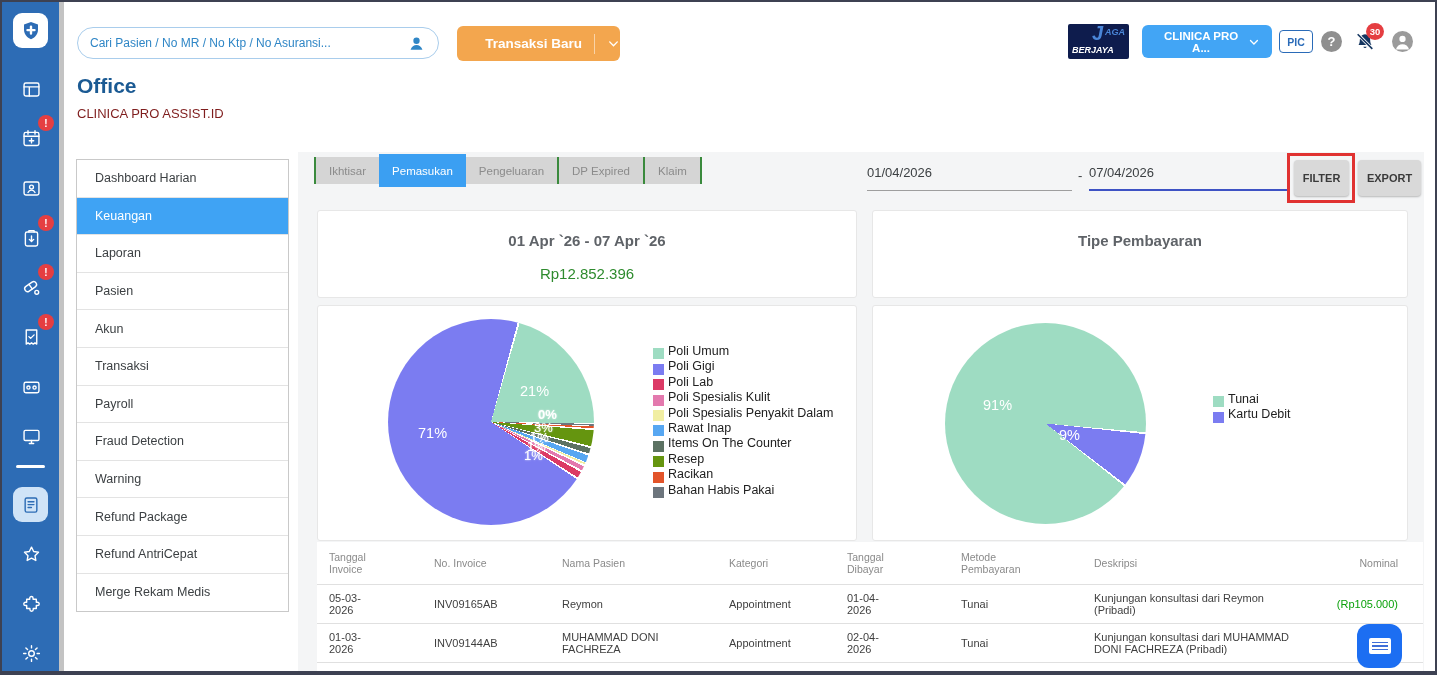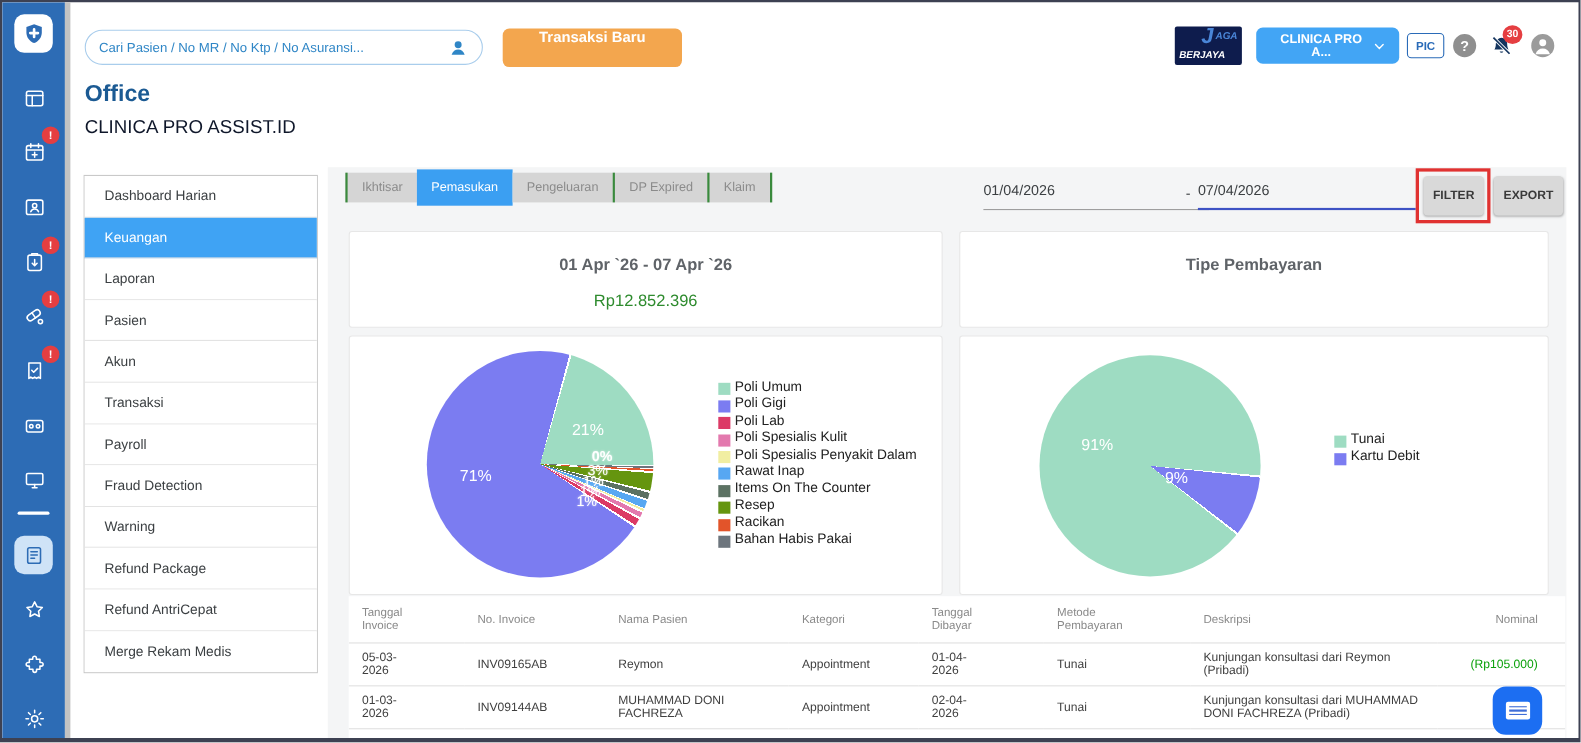--- a/index.html
+++ b/index.html
@@ -23,21 +23,21 @@
                  display:flex; align-items:center; justify-content:center; }
   .rail-active svg { stroke:#2d6cb5; width:20px; height:20px; fill:none; stroke-width:1.7; stroke-linecap:round; }
 
   
   .search { position:absolute; left:75px; top:25px; width:362px; height:32px; border:1px solid #a9cdec;
             border-radius:17px; display:flex; align-items:center; padding:0 12px; background:#fff;gap:24px; }
   .search input { border:none; outline:none; flex:1; font-family:inherit; font-size:12px; color:#2f86c6; background:transparent; }
   .search input::placeholder { color:#2f86c6; opacity:1; }
   .btn-new { position:absolute; left:455px; top:24px; width:163px; height:35px; background:#f3a64e; border:none;
              border-radius:6px; color:#fff; font-weight:bold; font-size:13.5px; font-family:inherit;
-             display:flex; align-items:center; justify-content:space-between; gap:12px; cursor:pointer;flex-direction:column; }
+             display:flex; align-items:center; justify-content:flex-end; gap:12px; cursor:pointer; }
   .btn-new .vdiv { width:1px; height:20px; background:rgba(255,255,255,.5); }
   .logo-jb { position:absolute; left:1066px; top:22px; width:61px; height:35px; background:#0e1c4d; border-radius:2px;
              overflow:hidden; color:#fff; }
   .logo-jb .t1 { position:absolute; right:4px; top:3px; font-size:9px; font-weight:bold; font-style:italic; color:#4a86d8; }
   .logo-jb .t2 { position:absolute; left:4px; bottom:4px; font-size:9px; font-weight:bold; font-style:italic; color:#fff; }
   .logo-jb .tj { position:absolute; left:24px; top:-2px; font-size:20px; font-weight:bold; font-style:italic; color:#4a86d8; }
   .clinic-dd { position:absolute; left:1140px; top:23px; width:130px; height:33px; background:#42a5f5; border:none;
                border-radius:6px; color:#fff; font-weight:bold; font-size:11.5px; font-family:inherit;
                display:flex; align-items:center; justify-content:space-between; padding:0 12px; cursor:pointer; }
   .pic-btn { position:absolute; left:1277px; top:28px; width:34px; height:23px; background:#fff; border:1.5px solid #2a6bb8;
@@ -48,40 +48,40 @@
   .bell { position:absolute; left:1352px; top:29px; width:22px; height:22px; }
   .bell svg { width:22px; height:22px; }
   .bell-badge { position:absolute; left:1364px; top:21px; width:18px; height:17px; border-radius:50%;
                 background:#e53e41; color:#fff; font-size:9.5px; font-weight:bold;
                 display:flex; align-items:center; justify-content:center; }
   .avatar { position:absolute; left:1390px; top:29px; width:21px; height:21px; border-radius:50%; background:#9b9b9b;
             overflow:hidden; display:flex; align-items:flex-end; justify-content:center; cursor:pointer; }
 
   
   .page-title { position:absolute; left:75px; top:72px; font-size:21px; font-weight:bold; color:#1b5a93; }
-  .page-subtitle { position:absolute; left:75px; top:104px; font-size:17px; color:#0f172a; }
+  .page-subtitle { position:absolute; left:75px; top:104px; font-size:13px; color:#7f1d1d; }
 
   
   .menu { position:absolute; left:74px; top:157px; width:213px; background:#fff; border:1px solid #c9c9c9; }
   .menu-item { height:37.6px; display:flex; align-items:center; padding-left:18px; font-size:12.5px; color:#3c4043;
                border-bottom:1px solid #e3e3e3; cursor:pointer; background:#fff; }
   .menu-item:last-child { border-bottom:none; }
   .menu-item.active { background:#3fa3f4; color:#fff; }
 
   
   .content-bg { position:absolute; left:296px; top:150px; width:1126px; height:525px; background:#f4f5f6; }
   .tabs { position:absolute; left:312px; top:152px; height:33px; display:flex; align-items:center; }
   .tab { background:#d5d5d5; color:#8b8b8b; font-size:11.5px; padding:0 13px; height:27px;
          display:flex; align-items:center; border-left:2px solid #3a8a3d; cursor:pointer; }
   .tab:last-child { border-right:2px solid #3a8a3d; }
   .tab.active { background:#3b9ff2; color:#fff; height:33px; border-left:none; }
   .tab.active + .tab { border-left:none; }
 
   .date-field { position:absolute; top:163px; height:26px; font-size:13px; color:#3c4043; cursor:text; }
-  .date-field.from { left:865px; width:205px; border-bottom:1px solid #9e9e9e;margin-left:27px; }
+  .date-field.from { left:865px; width:205px; border-bottom:1px solid #9e9e9e; }
   .date-field.to   { left:1087px; width:198px; border-bottom:2px solid #3d52c4; }
   .date-sep { position:absolute; left:1076px; top:166px; font-size:13px; color:#3c4043; }
   .gray-btn { position:absolute; top:158px; height:36px; background:#d9d9d9; border:none; border-radius:4px;
               font-family:inherit; font-size:11px; font-weight:bold; color:#3a3a3a; cursor:pointer;
               box-shadow:0 1px 2px rgba(0,0,0,.25); }
   .filter-btn { left:1292px; width:55px; }
   .export-btn { left:1356px; width:63px; }
   .filter-annotation { position:absolute; left:1285px; top:151px; width:68px; height:50px;
                        border:3px solid #e03231; pointer-events:none; }
 

